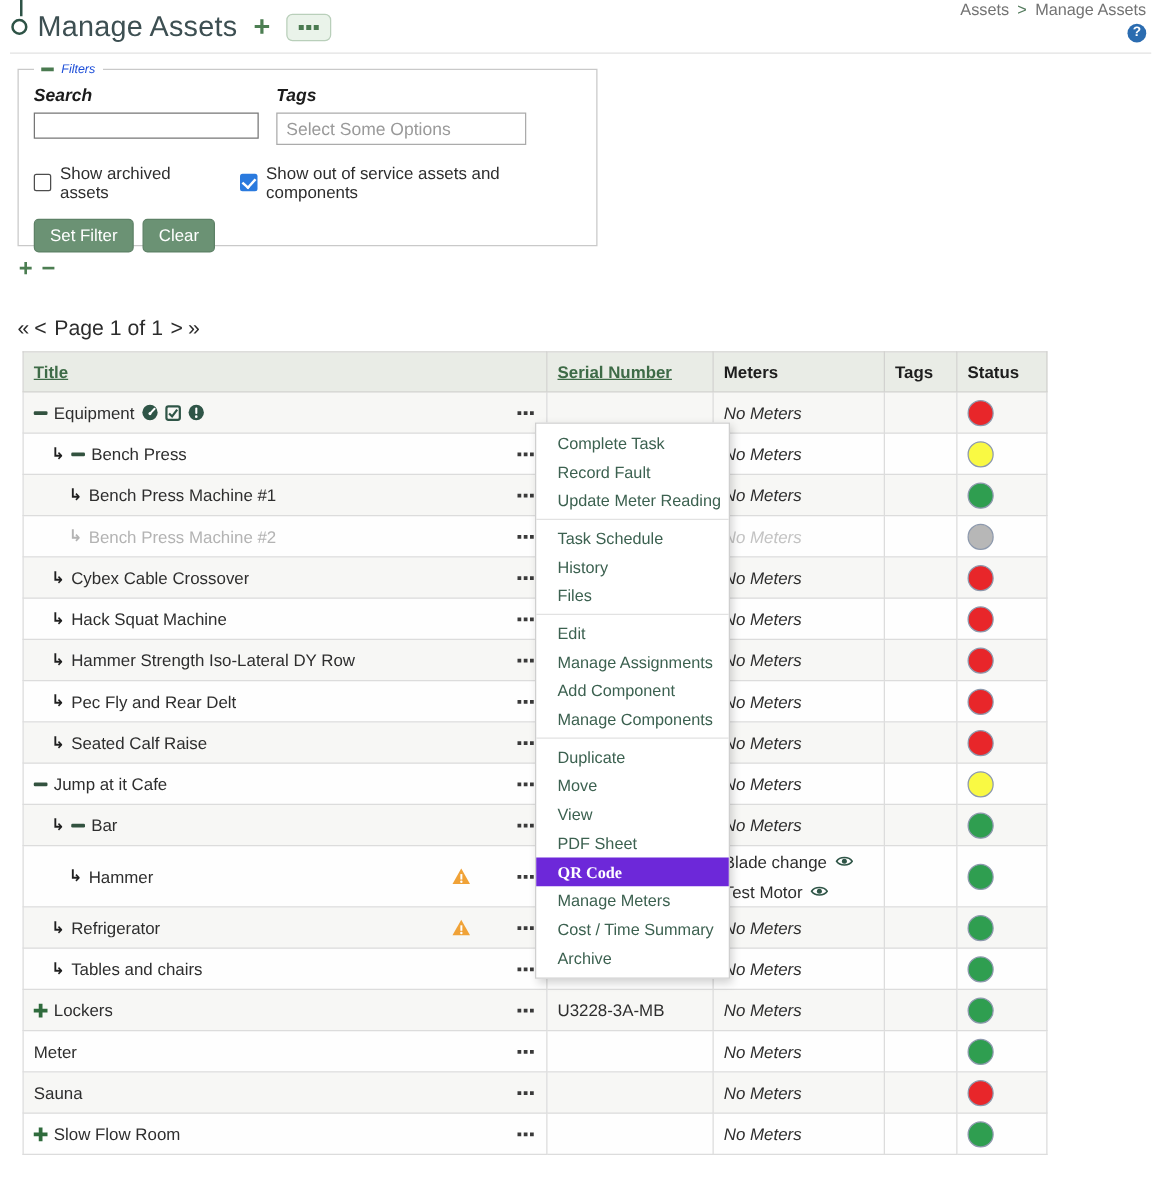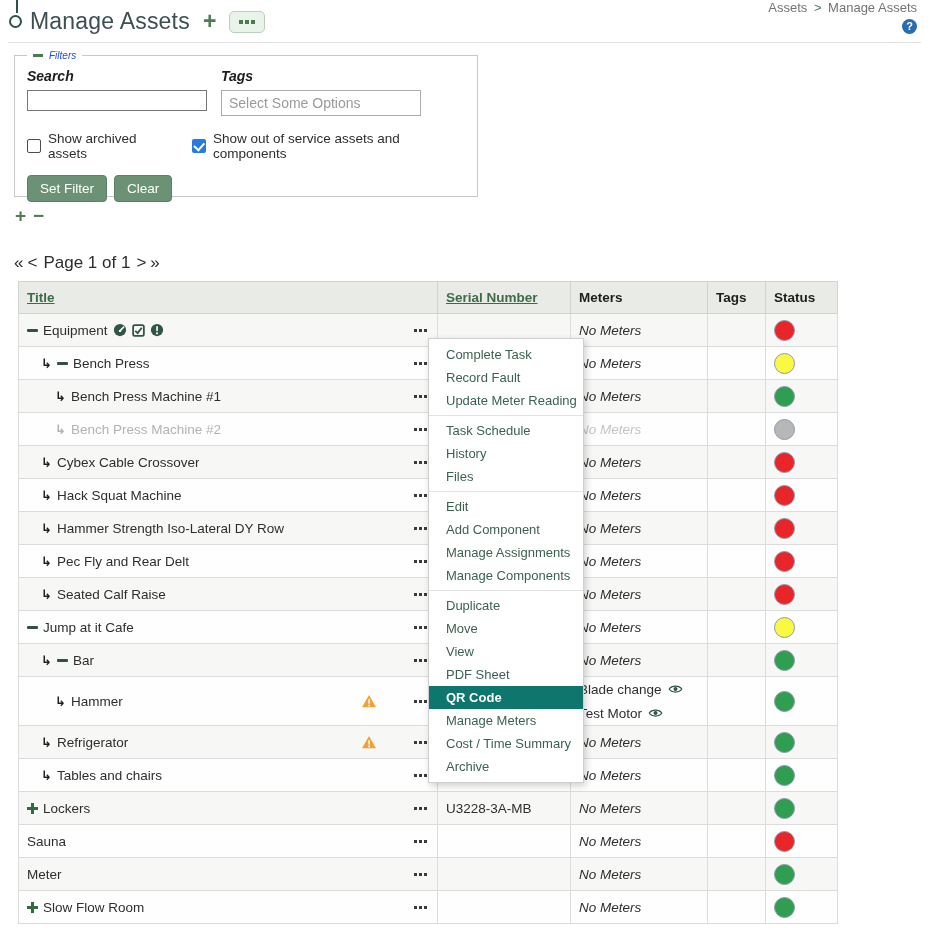--- a/index.html
+++ b/index.html
@@ -94,21 +94,21 @@
   .meter-line { display:flex; align-items:center; gap:6px; height:24px; }
   .status-dot { width:21px; height:21px; border-radius:50%; border:1px solid #8d99ad;
     display:inline-block; vertical-align:middle; }
   .serial-text { color:#2e2e2e; }
 
   
   .context-menu { position:absolute; left:428px; top:338px; width:156px; background:#fff;
     border:1px solid #cfcfcf; box-shadow:2px 3px 7px rgba(0,0,0,.18); padding:4px 0; z-index:5; }
   .menu-item { font-size:13px; color:#3c6150; padding:4px 6px 4px 17px; line-height:15px;
     white-space:nowrap; cursor:pointer; }
-  .menu-item.selected { background:#0f766e; color:#fff; font-weight:bold; }
+  .menu-item.selected { background:#6d28d9; color:#fff; font-weight:bold;font-family:Liberation Serif, serif; }
   .menu-divider { border-top:1px solid #e2e2e2; margin:3px 0; }
 </style>
 </head>
 <body>
 
 <div class="page">
   <span class="decor-line"></span>
   <span class="decor-circle"></span>
 
   <div class="topbar-right">
@@ -516,50 +516,50 @@
             </div>
           </td>
           <td><span class="serial-text">U3228-3A-MB</span></td>
           <td><span class="no-meters">No Meters</span></td>
           <td></td>
           <td><span class="status-dot" style="background: rgb(47, 158, 80);"></span></td>
         </tr>
         <tr>
           <td>
             <div class="tc" style="padding-left: 0px;">
+              <span class="row-title">Meter</span>
+              <span class="spacer"></span>
+              <button class="row-dots">
+                <i></i>
+                <i></i>
+                <i></i>
+              </button>
+            </div>
+          </td>
+          <td></td>
+          <td><span class="no-meters">No Meters</span></td>
+          <td></td>
+          <td><span class="status-dot" style="background: rgb(47, 158, 80);"></span></td>
+        </tr>
+        <tr>
+          <td>
+            <div class="tc" style="padding-left: 0px;">
               <span class="row-title">Sauna</span>
               <span class="spacer"></span>
               <button class="row-dots">
                 <i></i>
                 <i></i>
                 <i></i>
               </button>
             </div>
           </td>
           <td></td>
           <td><span class="no-meters">No Meters</span></td>
           <td></td>
           <td><span class="status-dot" style="background: rgb(232, 38, 42);"></span></td>
-        </tr>
-        <tr>
-          <td>
-            <div class="tc" style="padding-left: 0px;">
-              <span class="row-title">Meter</span>
-              <span class="spacer"></span>
-              <button class="row-dots">
-                <i></i>
-                <i></i>
-                <i></i>
-              </button>
-            </div>
-          </td>
-          <td></td>
-          <td><span class="no-meters">No Meters</span></td>
-          <td></td>
-          <td><span class="status-dot" style="background: rgb(47, 158, 80);"></span></td>
         </tr>
         <tr>
           <td>
             <div class="tc" style="padding-left: 0px;">
               <span class="tree-plus"></span>
               <span class="row-title">Slow Flow Room</span>
               <span class="spacer"></span>
               <button class="row-dots">
                 <i></i>
                 <i></i>
@@ -578,22 +578,22 @@
   <div class="context-menu" id="menu">
       <div class="menu-item">Complete Task</div>
       <div class="menu-item">Record Fault</div>
       <div class="menu-item">Update Meter Reading</div>
       <div class="menu-divider"></div>
       <div class="menu-item">Task Schedule</div>
       <div class="menu-item">History</div>
       <div class="menu-item">Files</div>
       <div class="menu-divider"></div>
       <div class="menu-item">Edit</div>
+      <div class="menu-item">Manage Assignments</div>
       <div class="menu-item">Add Component</div>
-      <div class="menu-item">Manage Assignments</div>
       <div class="menu-item">Manage Components</div>
       <div class="menu-divider"></div>
       <div class="menu-item">Duplicate</div>
       <div class="menu-item">Move</div>
       <div class="menu-item">View</div>
       <div class="menu-item">PDF Sheet</div>
       <div class="menu-item selected">QR Code</div>
       <div class="menu-item">Manage Meters</div>
       <div class="menu-item">Cost / Time Summary</div>
       <div class="menu-item">Archive</div>

